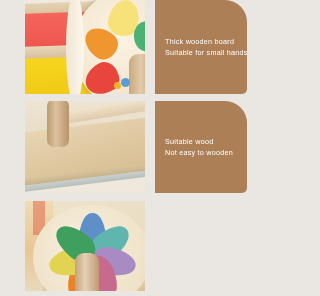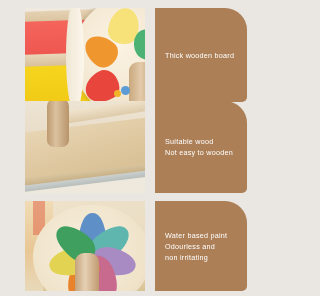--- a/index.html
+++ b/index.html
@@ -19,21 +19,21 @@
     height: 296px;
     background: #EAE7E3;
   }
 
   
   .row {
     position: absolute;
     left: 0;
     width: 247px;
   }
-  .row-1 { top: 8px;   height: 94px; }
+  .row-1 { top: 0px;   height: 94px; }
   .row-2 { top: 101px; height: 92px; }
   .row-3 { top: 201px; height: 90px; }
 
   
   .photo {
     position: absolute;
     left: 25px;
     top: 0;
     width: 120px;
     height: 100%;
@@ -247,20 +247,21 @@
         <div class="petal-s p1-pet-orange" style="background: rgb(240, 150, 46);"></div>
         <div class="petal-s p1-pet-red" style="background: rgb(232, 69, 60);"></div>
         <div class="p1-dowel"></div>
         <div class="p1-dot"></div>
         <div class="p1-dot2"></div>
       </div>
     </div>
     <div class="panel">
       <div class="panel-text">
         <span class="line">Thick wooden board</span>
+        <span class="line">Suitable for small hands</span>
       </div>
     </div>
   </div>
 
   <div class="row row-2">
     <div class="photo">
       <div class="photo-inner">
         <div class="p2-bg"></div>
         <div class="p2-blur"></div>
         <div class="p2-rod"></div>
@@ -291,22 +292,15 @@
             <div class="petal" style="background: rgb(95, 182, 174); transform: rotate(51.4286deg);"></div>
             <div class="petal" style="background: rgb(169, 139, 196); transform: rotate(102.857deg);"></div>
             <div class="petal" style="background: rgb(200, 106, 142); transform: rotate(154.286deg);"></div>
             <div class="petal" style="background: rgb(232, 130, 43); transform: rotate(205.714deg);"></div>
             <div class="petal" style="background: rgb(227, 211, 82); transform: rotate(257.143deg);"></div>
             <div class="petal" style="background: rgb(63, 159, 94); transform: rotate(308.571deg);"></div>
           </div>
         <div class="p3-hub"></div>
       </div>
     </div>
-    <div class="panel">
-      <div class="panel-text">
-        <span class="line">Water based paint</span>
-        <span class="line">Odourless and</span>
-        <span class="line">non irritating</span>
-      </div>
-    </div>
   </div>
 
 </div>
 
 </body></html>

